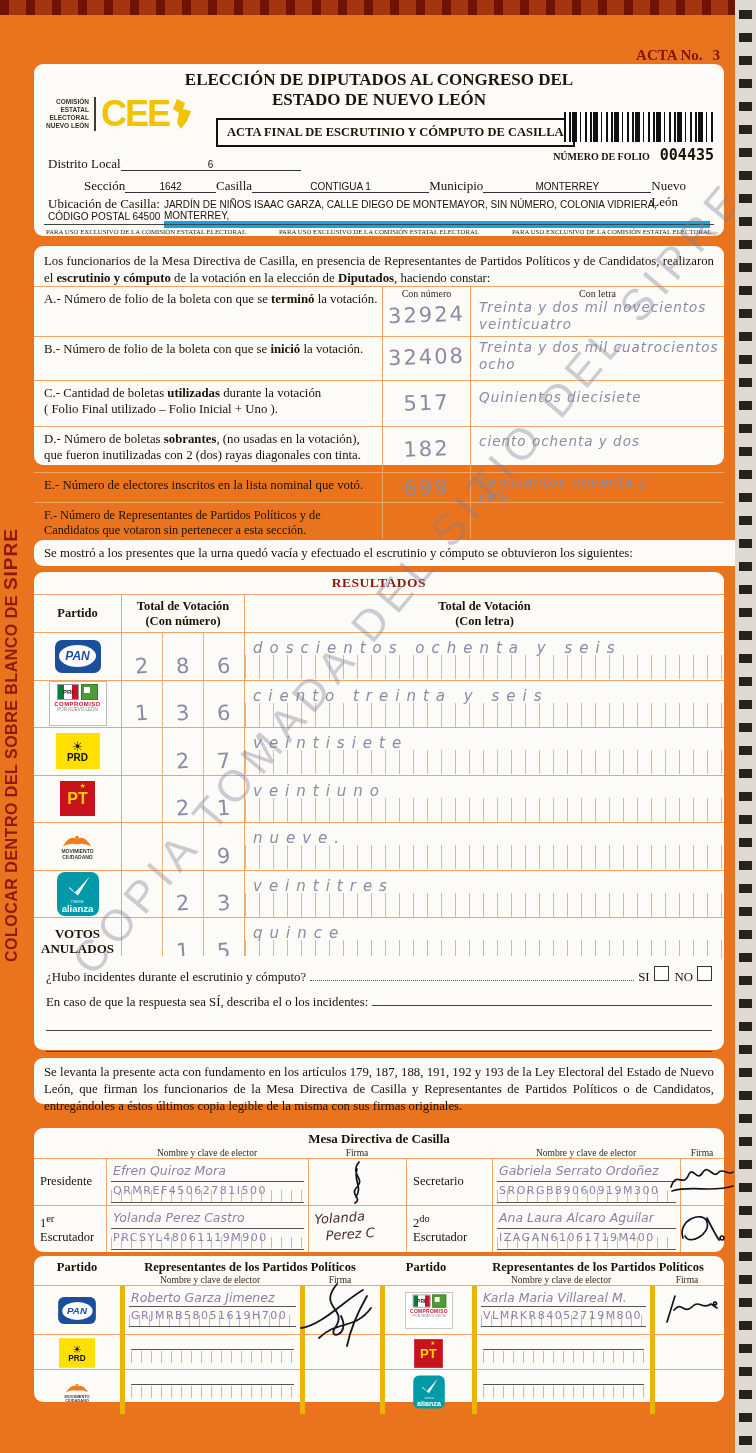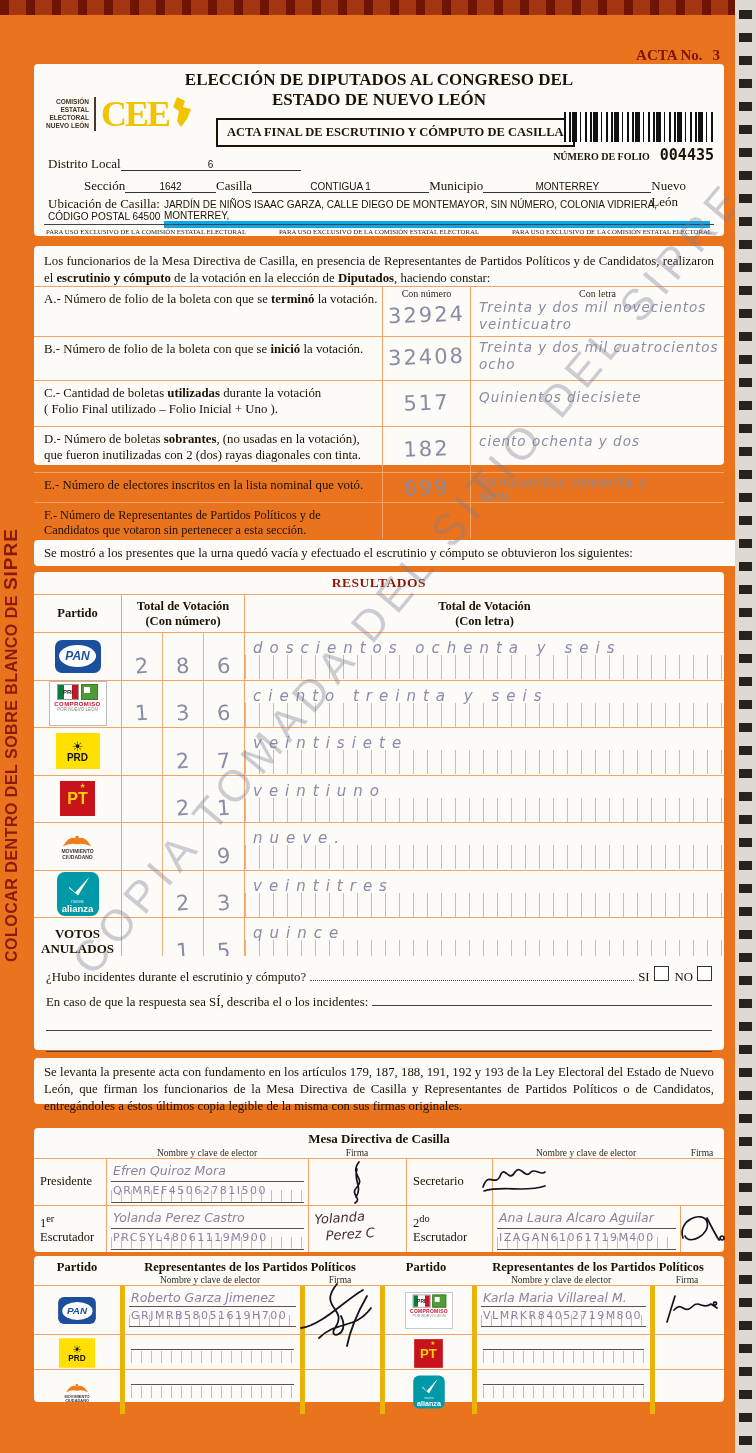--- a/index.html
+++ b/index.html
@@ -18,31 +18,31 @@
         white-space:nowrap;font-family:"Liberation Sans",sans-serif;font-weight:bold;
         font-size:16px;color:#8B1A0C;letter-spacing:0.5px;z-index:2;}
   .side-note .big{font-size:19px;letter-spacing:1px;}
   
   .watermark{position:absolute;left:62px;top:952px;transform:rotate(-50deg);transform-origin:0 0;
         white-space:nowrap;font-family:"Liberation Sans",sans-serif;font-size:44px;
         color:rgba(125,125,148,0.38);letter-spacing:7px;z-index:6;pointer-events:none;}
   .acta-no{position:absolute;top:47px;right:36px;color:#7E1506;font-weight:bold;font-size:15px;z-index:2;}
   .acta-no .v{margin-left:10px;}
 
-  .card{position:absolute;left:34px;width:690px;background:#FCFBF7;border-radius:4px;z-index:1;}
+  .card{position:absolute;left:34px;width:690px;background:#FCFBF7;border-radius:9px;z-index:1;}
 
   
   #card-header{top:64px;height:172px;}
   .h-title{ text-align:center;font-weight:bold;font-size:17px;line-height:1.15;padding-top:6px;}
   .h-logo{position:absolute;left:12px;top:32px;display:flex;align-items:center;gap:5px;}
   .h-org{font-family:"Liberation Sans",sans-serif;font-weight:bold;font-size:6.5px;color:#403020;
         text-align:right;line-height:1.25;}
   .h-div{width:2px;height:34px;background:#4a3a28;}
-  .h-cee{font-family:Liberation Serif, serif;font-weight:bold;font-size:36px;color:#F2C300;
-        letter-spacing:-2px;line-height:1;display:flex;}
+  .h-cee{font-family:Liberation Sans, sans-serif;font-weight:bold;font-size:36px;color:#F2C300;
+        letter-spacing:-2px;line-height:1;display:flex;align-items:center;}
   .h-subbox{position:absolute;left:182px;top:54px;border:2px solid #1a1105;padding:5px 9px;
         font-weight:bold;font-size:12.5px;white-space:nowrap;}
   .barcode{position:absolute;right:10px;top:48px;width:150px;height:30px;
         background:repeating-linear-gradient(90deg,#111 0 2px,#fff 2px 5px,#111 5px 7px,#fff 7px 8px,
         #111 8px 13px,#fff 13px 16px,#111 16px 17px,#fff 17px 21px);}
   .folio{position:absolute;right:10px;top:82px;display:flex;align-items:baseline;gap:10px;}
   .folio .lab{font-weight:bold;font-size:10px;}
   .folio .val{font-family:"DejaVu Sans Mono",monospace;font-size:15px;font-weight:bold;}
   .h-line{position:absolute;left:14px;right:14px;display:flex;align-items:baseline;font-size:13px;}
   .fill{display:inline-block;border-bottom:1px solid #333;text-align:center;
@@ -577,20 +577,28 @@
         <div class="cl">
             <span class="t">QRMREF45062781I500</span>
           </div>
       </div>
       <div class="m-cell">
         <svg class="sig" style="left:28px" width="40" height="46" viewBox="0 0 40 46">
           <path d="M22 3 C12 16 29 19 20 28 C12 36 26 39 18 44 M20 10 C16 22 26 27 19 38" stroke="#15131f" stroke-width="1.7" fill="none" stroke-linecap="round"></path>
         </svg>
       </div>
       <div class="m-cell m-role">Secretario</div>
+      <div class="m-cell">
+        <div class="nm">
+            <span class="t">Gabriela Serrato Ordoñez</span>
+          </div>
+        <div class="cl">
+            <span class="t">SRORGB89060919M300</span>
+          </div>
+      </div>
       <div class="m-cell z-top">
         <svg class="sig" style="left:-14px;top:6px" width="70" height="30" viewBox="0 0 70 30">
           <path d="M4 22 C10 5 16 24 22 9 C26 1 30 18 36 7 C42 -1 46 15 52 7 C56 3 62 11 66 7 M5 26 C24 20 46 28 66 21" stroke="#15131f" stroke-width="1.7" fill="none" stroke-linecap="round"></path>
         </svg>
       </div>
     </div>
     <div class="m-row">
       <div class="m-cell m-role">
         <div><span>1</span><sup>er</sup><br><span>Escrutador</span></div>
       </div>

